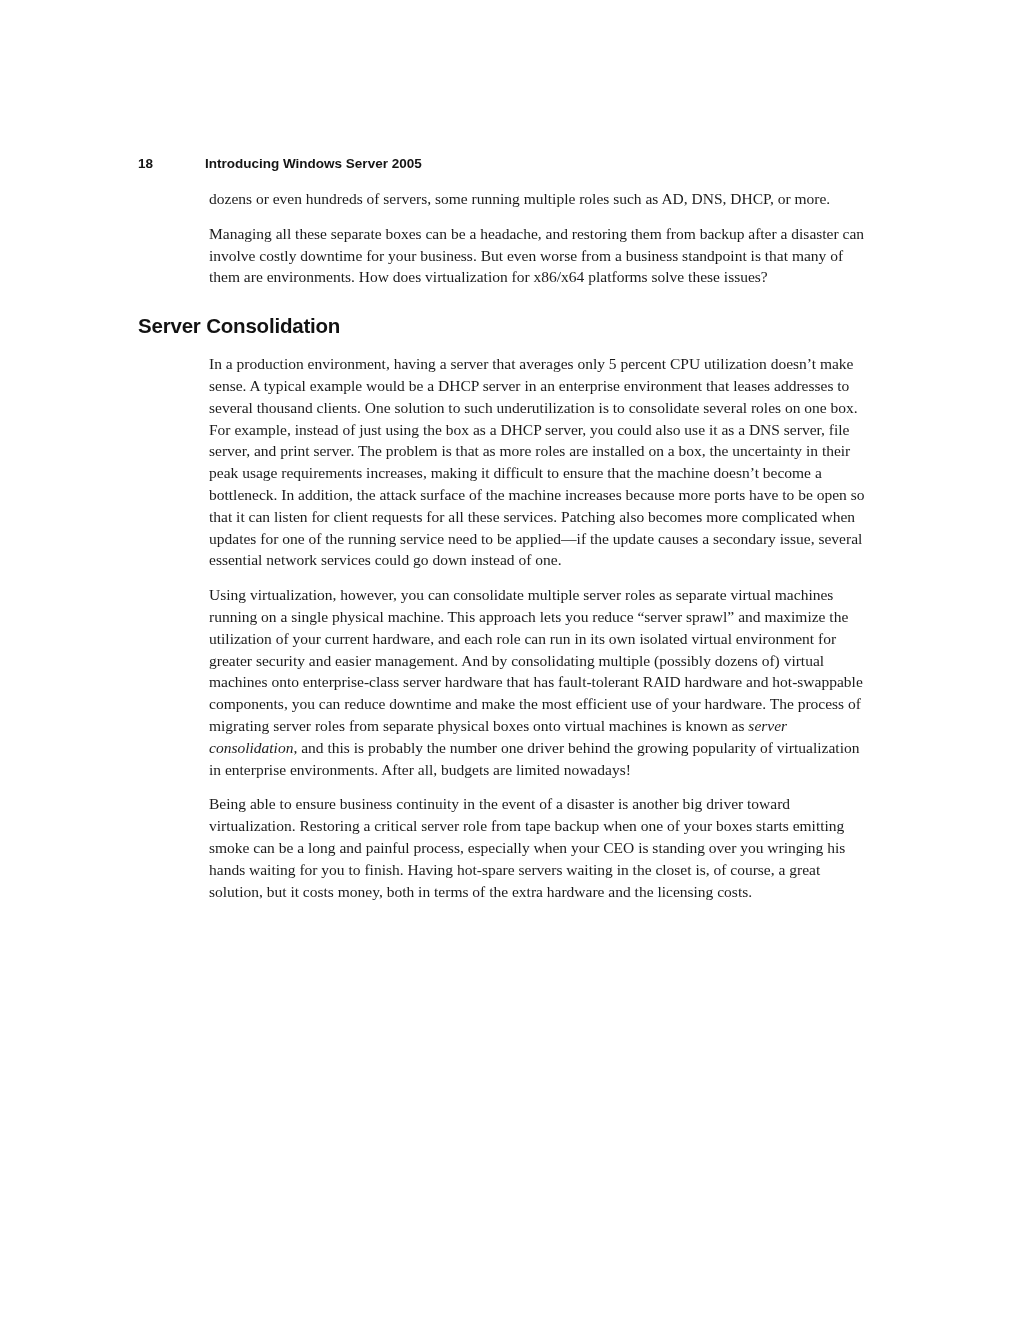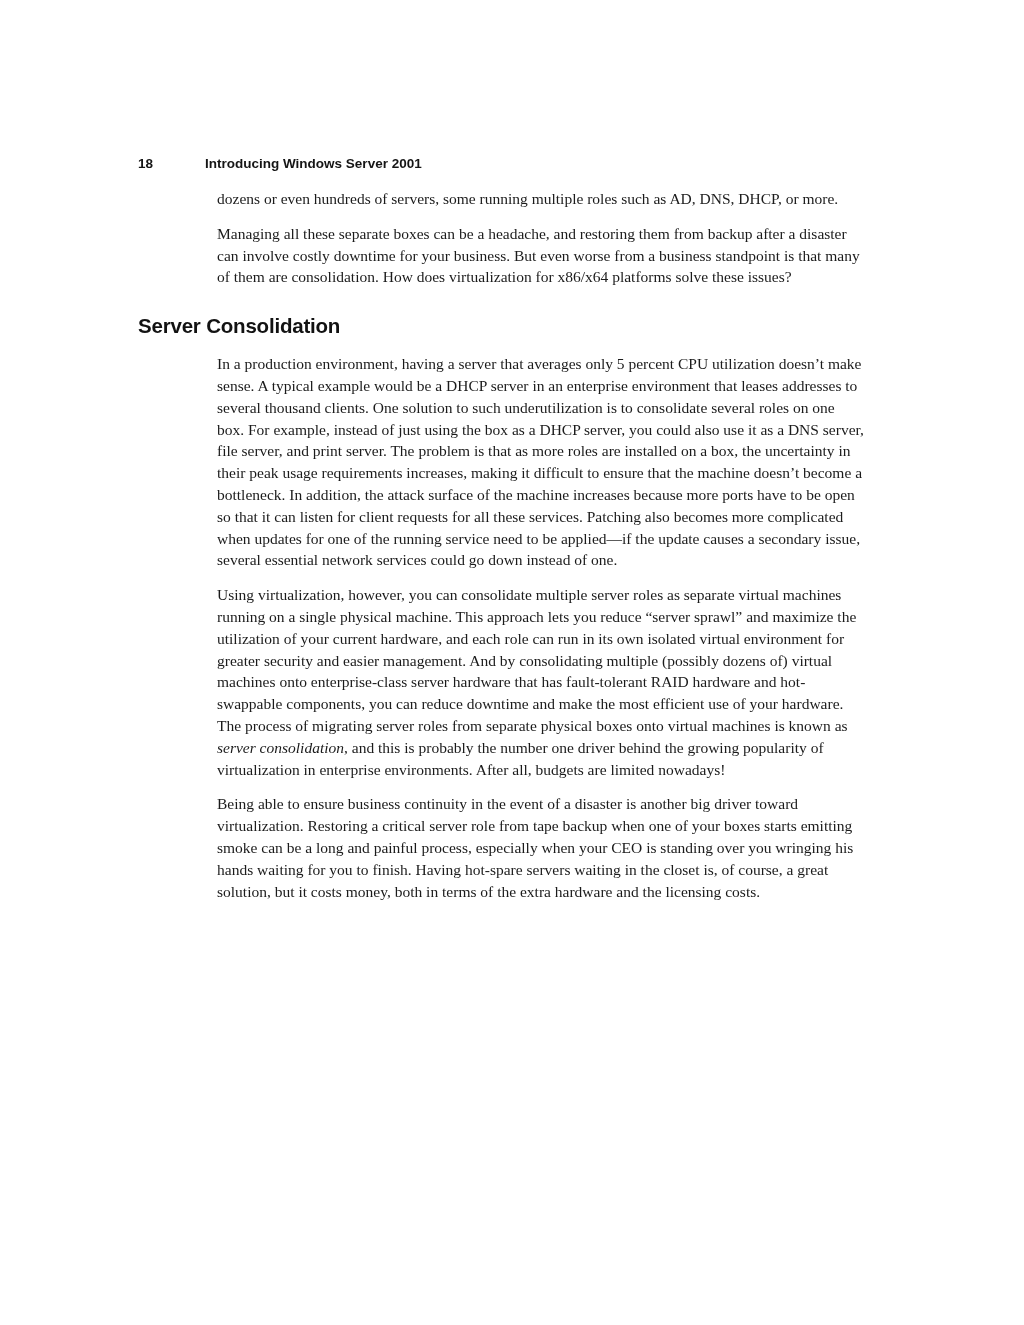--- a/index.html
+++ b/index.html
@@ -39,21 +39,21 @@
   }
   .body-col {
     margin-left: 205px;
     width: 660px;
   }
   p.para {
     font-family: "Liberation Serif", "DejaVu Serif", serif;
     font-size: 15.5px;
     line-height: 21.8px;
     color: #1b1b1b;
-    margin: 0 0 13px 12px;
+    margin: 0 0 13px 4px;
     text-align: left;
   }
   p.para em {
     font-style: italic;
   }
   h2.section-heading {
     font-family: "Liberation Sans", sans-serif;
     font-weight: bold;
     font-size: 20.5px;
     color: #121212;
@@ -61,28 +61,28 @@
     letter-spacing: -0.2px;
   }
 </style>
 </head>
 <body>
 
 <div class="page">
 
   <div class="running-head">
     <span class="page-num">18</span>
-    <span class="book-title">Introducing Windows Server 2001</span>
+    <span class="book-title">Introducing Windows Server 2005</span>
   </div>
 
   <div class="content">
 
     <div class="body-col">
       <p class="para">dozens or even hundreds of servers, some running multiple roles such as AD, DNS, DHCP, or more.</p>
-      <p class="para">Managing all these separate boxes can be a headache, and restoring them from backup after a disaster can involve costly downtime for your business. But even worse from a business standpoint is that many of them are consolidation. How does virtualization for x86/x64 platforms solve these issues?</p>
+      <p class="para">Managing all these separate boxes can be a headache, and restoring them from backup after a disaster can involve costly downtime for your business. But even worse from a business standpoint is that many of them are environments. How does virtualization for x86/x64 platforms solve these issues?</p>
     </div>
 
     <h2 class="section-heading">Server Consolidation</h2>
 
     <div class="body-col">
       <p class="para">In a production environment, having a server that averages only 5 percent CPU utilization doesn’t make sense. A typical example would be a DHCP server in an enterprise environment that leases addresses to several thousand clients. One solution to such underutilization is to consolidate several roles on one box. For example, instead of just using the box as a DHCP server, you could also use it as a DNS server, file server, and print server. The problem is that as more roles are installed on a box, the uncertainty in their peak usage requirements increases, making it difficult to ensure that the machine doesn’t become a bottleneck. In addition, the attack surface of the machine increases because more ports have to be open so that it can listen for client requests for all these services. Patching also becomes more complicated when updates for one of the running service need to be applied—if the update causes a secondary issue, several essential network services could go down instead of one.</p>
       <p class="para"><span>Using virtualization, however, you can consolidate multiple server roles as separate virtual machines running on a single physical machine. This approach lets you reduce “server sprawl” and maximize the utilization of your current hardware, and each role can run in its own isolated virtual environment for greater security and easier management. And by consolidating multiple (possibly dozens of) virtual machines onto enterprise-class server hardware that has fault-tolerant RAID hardware and hot-swappable components, you can reduce downtime and make the most efficient use of your hardware. The process of migrating server roles from separate physical boxes onto virtual machines is known as </span><em>server consolidation</em><span>, and this is probably the number one driver behind the growing popularity of virtualization in enterprise environments. After all, budgets are limited nowadays!</span></p>
     </div>
 
 

